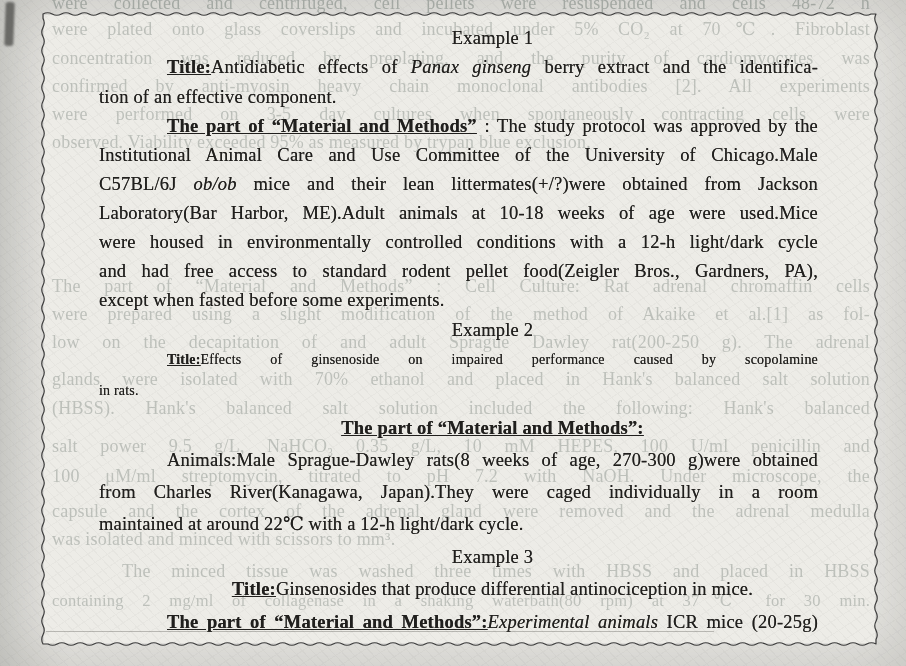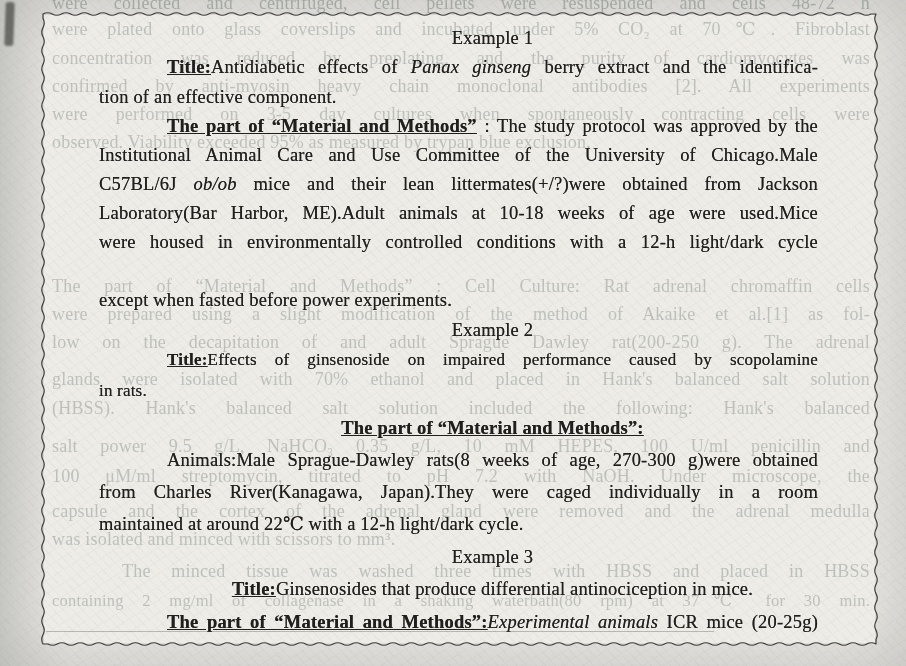--- a/index.html
+++ b/index.html
@@ -30,21 +30,21 @@
   .bl.sm2{font-size:16.5px;}
 
   
   .ln{
     position:absolute;left:99px;width:719px;height:28px;line-height:28px;
     font-size:18.5px;color:#201f1d;letter-spacing:.2px;
     text-shadow:0 0 .5px rgba(32,31,29,.8);
   }
   .ln.j{text-align:justify;text-align-last:justify;}
   .ln.ind{text-indent:68px;text-align:center;}
-  .ln.sm{font-size:17px;}
+  .ln.sm{font-size:14px;}
   .b{font-weight:bold;text-decoration:underline;}
   .i{font-style:italic;}
 </style>
 </head>
 <body>
 
 <div class="stage">
   <div class="paper"></div>
   <div class="texture"></div>
   <div class="smudge"></div>
@@ -68,21 +68,22 @@
   <div class="bl j sm2" style="top:589px">containing 2 mg/ml of collagenase in a shaking waterbath(80 rpm) at 37℃ for 30 min.</div>
 
   <div class="ln ind" style="top:24px"><span>Example 1</span></div>
   <div class="ln ind j" style="top:53px"><span class="b">Title:</span><span>Antidiabetic effects of </span><span class="i">Panax ginseng</span><span> berry extract and the identifica-</span></div>
   <div class="ln" style="top:83px"><span>tion of an effective component.</span></div>
   <div class="ln ind j" style="top:112px"><span class="b">The part of “Material and Methods”</span><span> : The study protocol was approved by the</span></div>
   <div class="ln j" style="top:141px"><span>Institutional Animal Care and Use Committee of the University of Chicago.Male</span></div>
   <div class="ln j" style="top:170px"><span>C57BL/6J </span><span class="i">ob/ob</span><span> mice and their lean littermates(+/?)were obtained from Jackson</span></div>
   <div class="ln j" style="top:199px"><span>Laboratory(Bar Harbor, ME).Adult animals at 10-18 weeks of age were used.Mice</span></div>
   <div class="ln j" style="top:228px"><span>were housed in environmentally controlled conditions with a 12-h light/dark cycle</span></div>
-  <div class="ln" style="top:286px"><span>except when fasted before power experiments.</span></div>
+  <div class="ln j" style="top:257px"><span>and had free access to standard rodent pellet food(Zeigler Bros., Gardners, PA),</span></div>
+  <div class="ln" style="top:286px"><span>except when fasted before some experiments.</span></div>
   <div class="ln ind" style="top:316px"><span>Example 2</span></div>
   <div class="ln ind j sm" style="top:346px"><span class="b">Title:</span><span>Effects of ginsenoside on impaired performance caused by scopolamine</span></div>
   <div class="ln sm" style="top:377px"><span>in rats.</span></div>
   <div class="ln ind" style="top:414px"><span class="b">The part of “Material and Methods”:</span></div>
   <div class="ln ind j" style="top:446px"><span>Animals:Male Sprague-Dawley rats(8 weeks of age, 270-300 g)were obtained</span></div>
   <div class="ln j" style="top:478px"><span>from Charles River(Kanagawa, Japan).They were caged individually in a room</span></div>
   <div class="ln" style="top:510px"><span>maintained at around 22℃ with a 12-h light/dark cycle.</span></div>
   <div class="ln ind" style="top:543px"><span>Example 3</span></div>
   <div class="ln ind" style="top:575px"><span class="b">Title:</span><span>Ginsenosides that produce differential antinociception in mice.</span></div>
   <div class="ln ind j" style="top:608px"><span class="b">The part of “Material and Methods”:</span><span class="i">Experimental animals</span><span> ICR mice (20-25g)</span></div>

